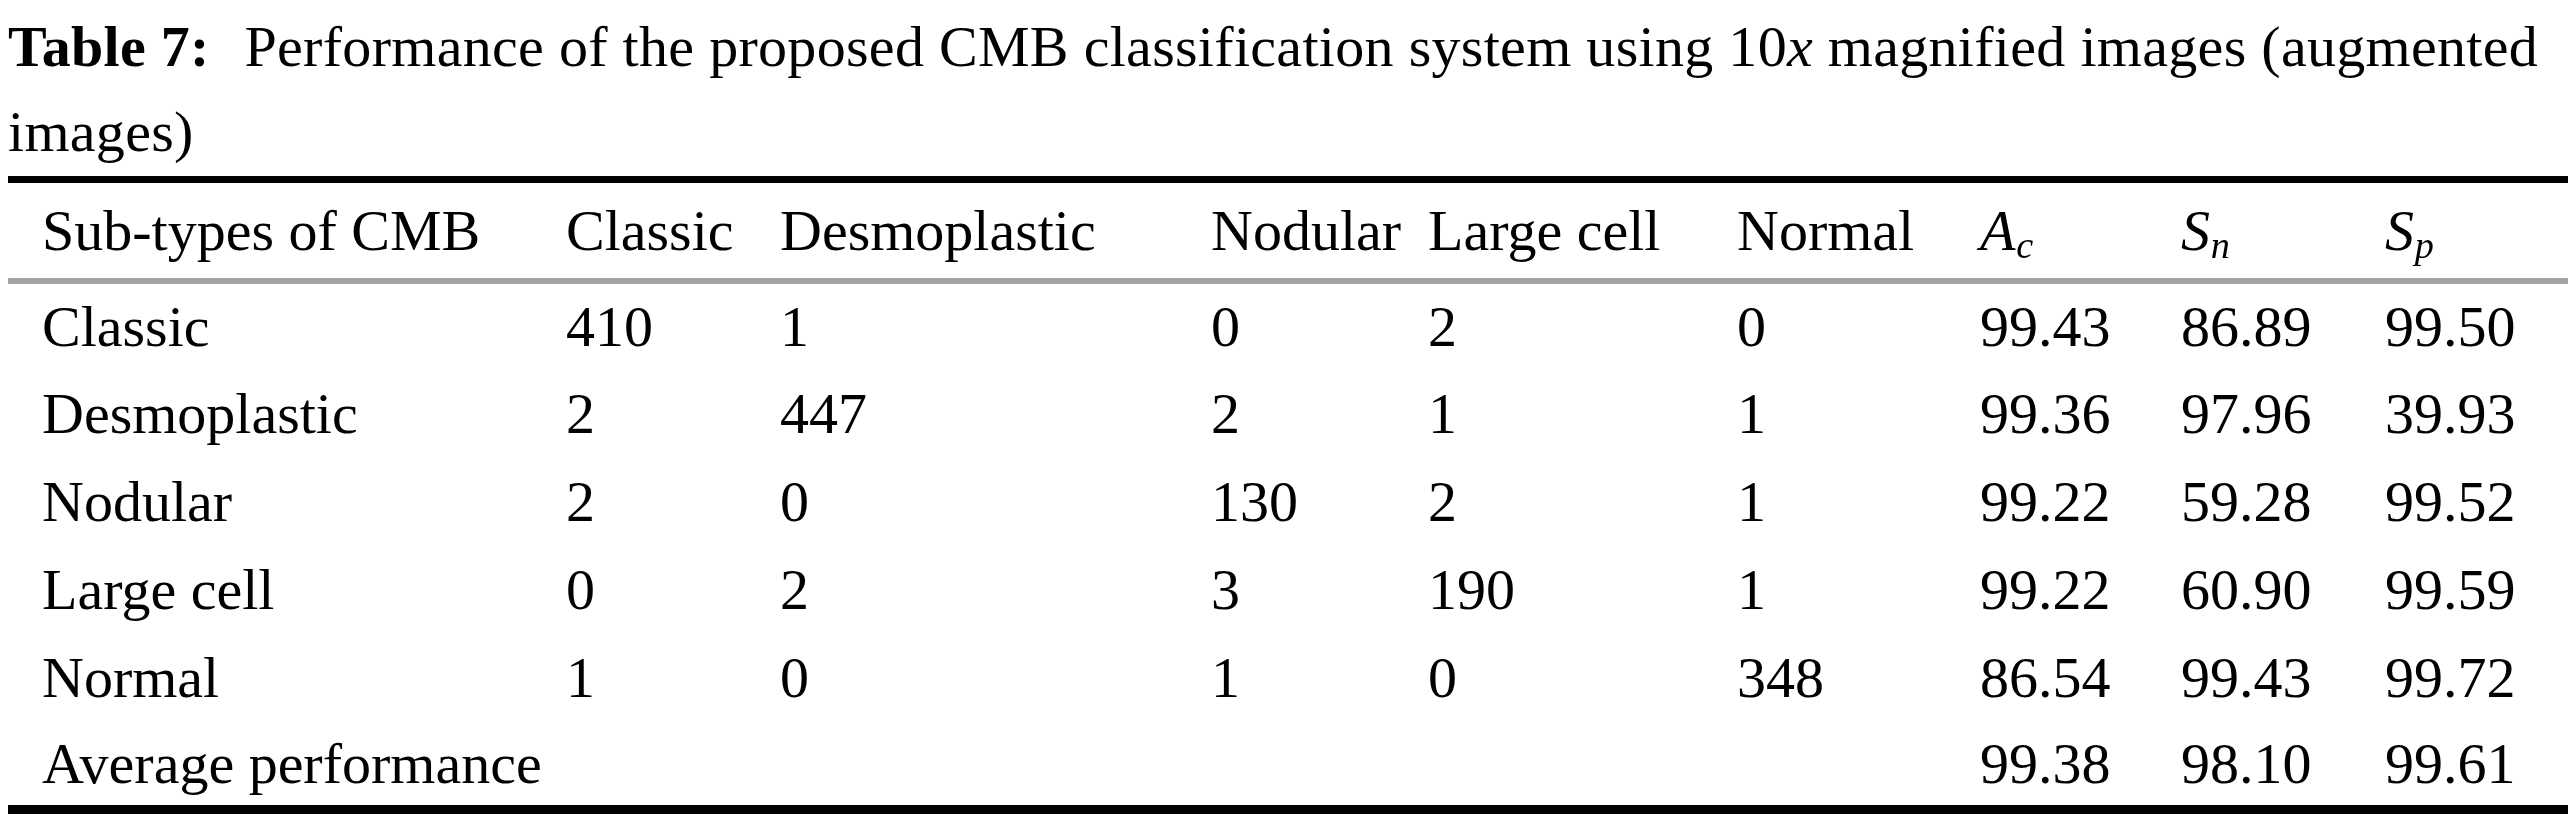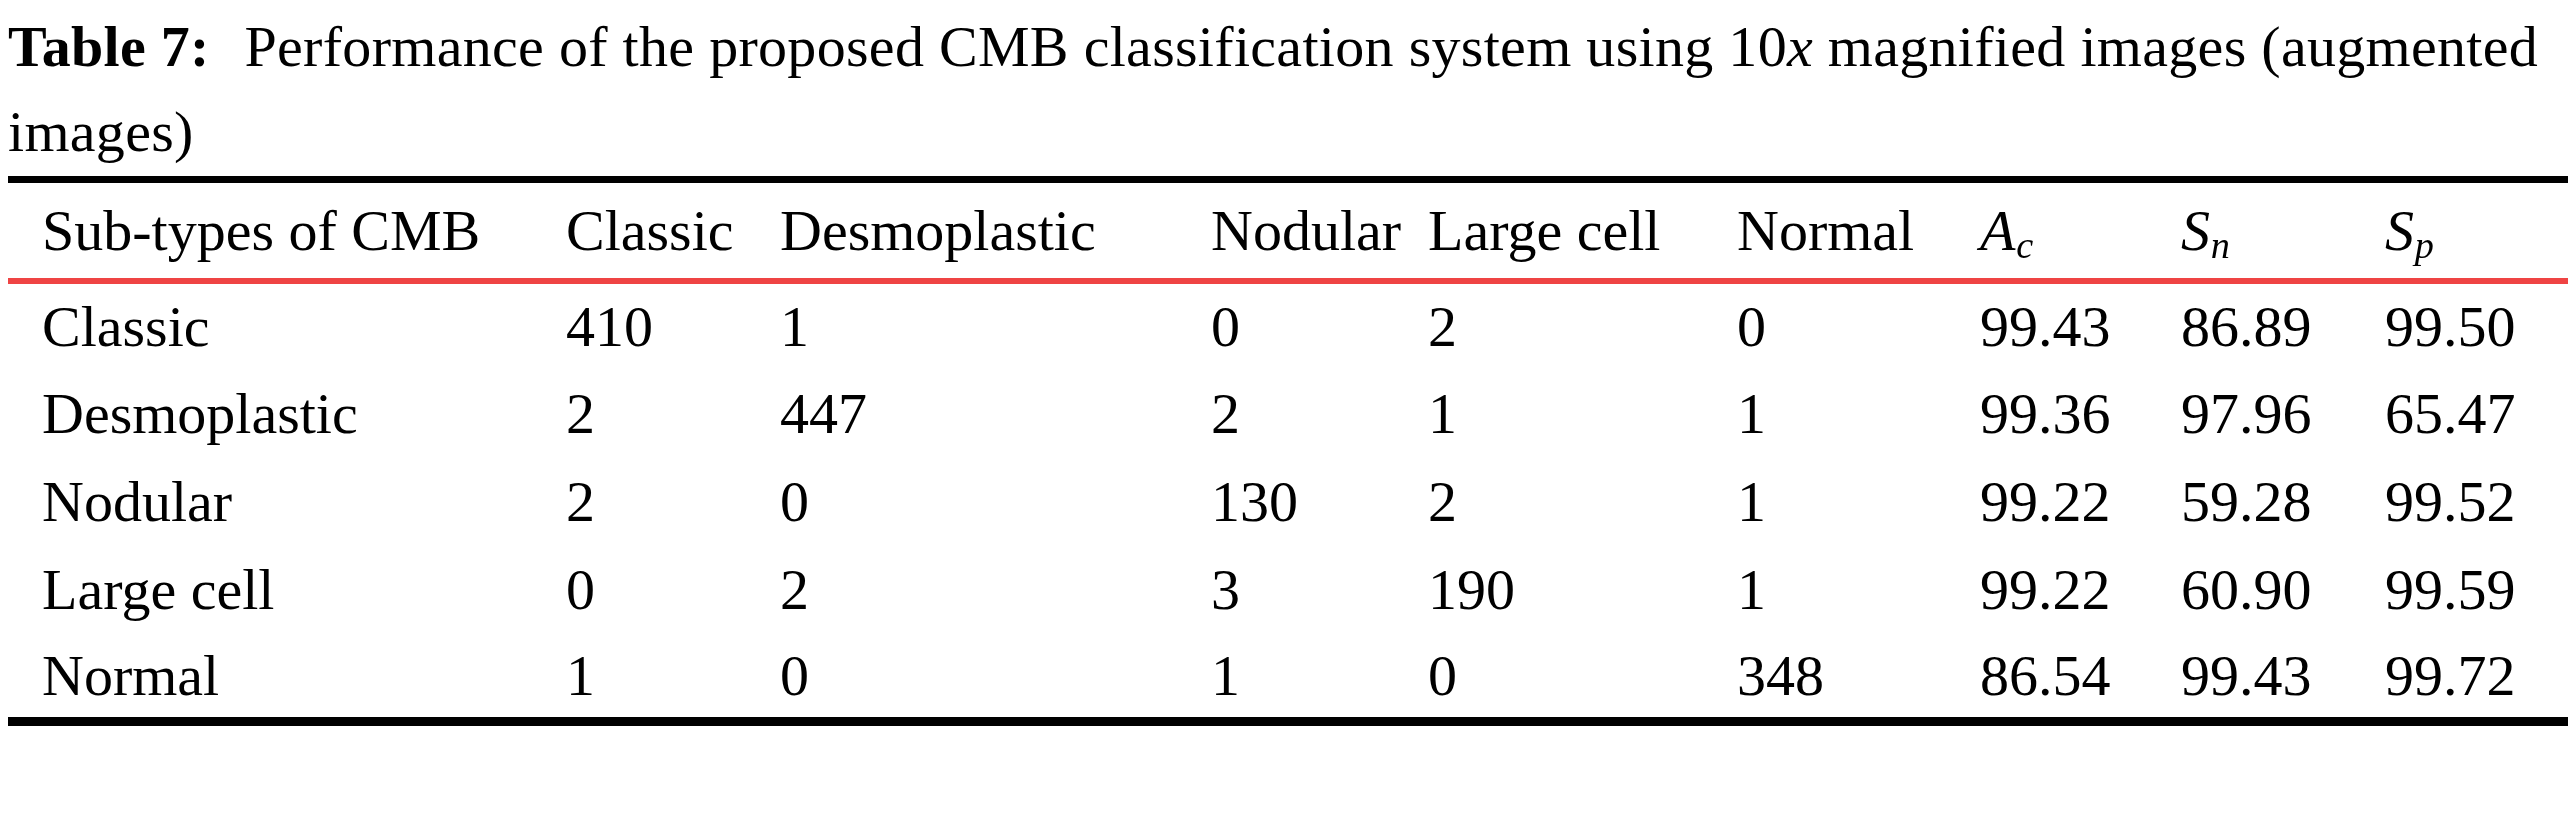--- a/index.html
+++ b/index.html
@@ -33,21 +33,21 @@
   table.perf {
     border-collapse: collapse;
     table-layout: fixed;
     width: 2560px;
     margin-top: 1.3px;
     border-top: 7.2px solid #000000;
     border-bottom: 9.2px solid #000000;
   }
   thead tr {
     height: 102px;
-    border-bottom: 6px solid #ef4444;
+    border-bottom: 6px solid #a3a3a3;
   }
   tbody tr {
     height: 88px;
   }
   th, td {
     text-align: left;
     vertical-align: middle;
     font-weight: normal;
     padding: 0;
     white-space: nowrap;
@@ -115,21 +115,21 @@
       </tr>
       <tr>
         <td>Desmoplastic</td>
         <td>2</td>
         <td>447</td>
         <td>2</td>
         <td>1</td>
         <td>1</td>
         <td>99.36</td>
         <td>97.96</td>
-        <td>65.47</td>
+        <td>39.93</td>
       </tr>
       <tr>
         <td>Nodular</td>
         <td>2</td>
         <td>0</td>
         <td>130</td>
         <td>2</td>
         <td>1</td>
         <td>99.22</td>
         <td>59.28</td>
@@ -150,17 +150,28 @@
         <td>Normal</td>
         <td>1</td>
         <td>0</td>
         <td>1</td>
         <td>0</td>
         <td>348</td>
         <td>86.54</td>
         <td>99.43</td>
         <td>99.72</td>
       </tr>
+      <tr>
+        <td>Average performance</td>
+        <td></td>
+        <td></td>
+        <td></td>
+        <td></td>
+        <td></td>
+        <td>99.38</td>
+        <td>98.10</td>
+        <td>99.61</td>
+      </tr>
     </tbody>
   </table>
 
 </div>
 
 
 </body></html>

